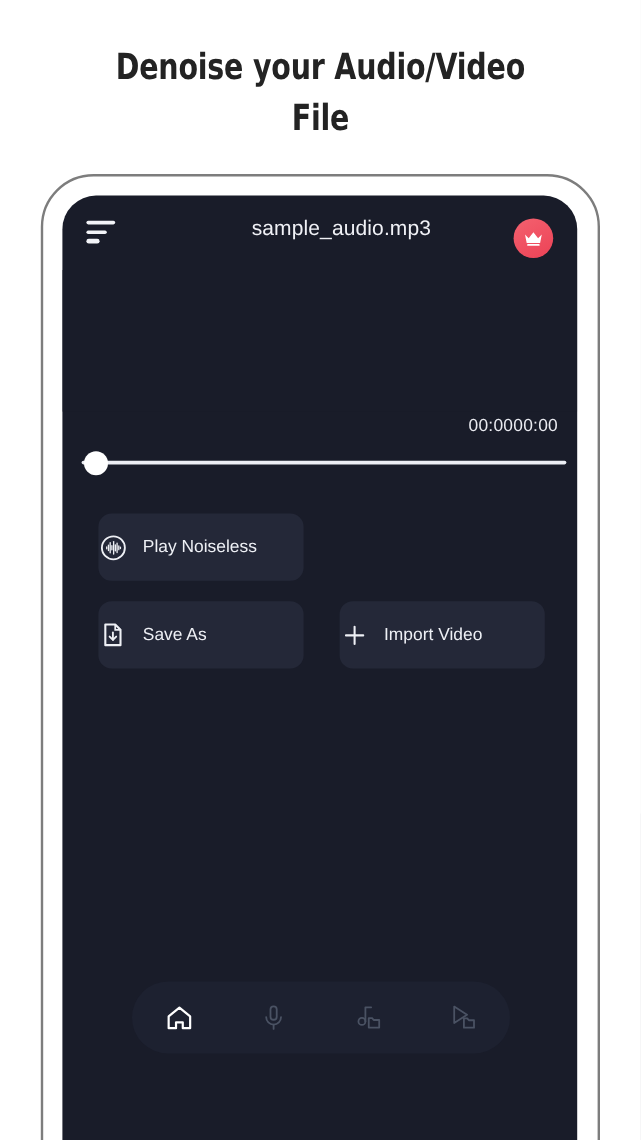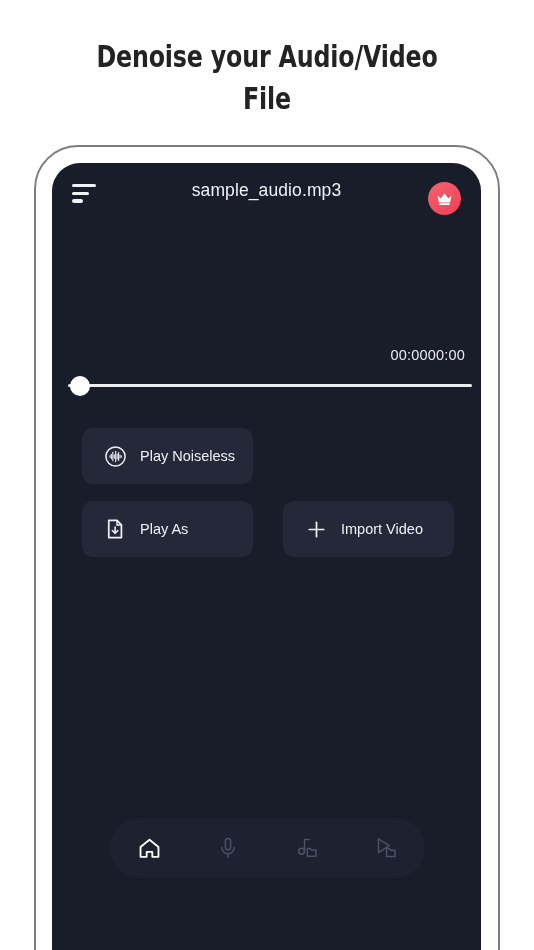--- a/index.html
+++ b/index.html
@@ -80,21 +80,21 @@
     background: #f2f3f7;
     border-radius: 2px;
     margin-bottom: 4.2px;
   }
   .menu-icon i:nth-child(1) { width: 24px; }
   .menu-icon i:nth-child(2) { width: 17px; }
   .menu-icon i:nth-child(3) { width: 11px; }
 
   .app-title {
     position: absolute;
-    left: 0;
+    left: 18px;
     top: 17px;
     width: 429px;
     text-align: center;
     font-size: 17.5px;
     font-weight: 400;
     color: #f0f1f6;
     letter-spacing: 0.1px;
   }
 
   .crown-btn {
@@ -171,21 +171,20 @@
     justify-content: space-between;
     margin-bottom: 17px;
   }
   .action-btn {
     width: 171px;
     height: 56px;
     background: #242838;
     border-radius: 11px;
     display: flex;
     align-items: center;
-    padding-left: 21px;
     cursor: pointer;
   }
   .action-btn .bicon {
     width: 24px;
     height: 24px;
     flex: 0 0 24px;
     display: flex;
     align-items: center;
     justify-content: center;
   }
@@ -293,21 +292,21 @@
 
         <div class="action-btn">
           <span class="bicon">
             <svg width="22" height="22" viewBox="0 0 24 24">
               <path d="M5.2 2.6 H14.2 L19 7.4 V21.4 H5.2 Z" fill="none" stroke="#eef0f5" stroke-width="1.9" stroke-linejoin="round"></path>
               <path d="M14.2 2.6 V7.6 H19" fill="none" stroke="#eef0f5" stroke-width="1.6"></path>
               <line x1="12.1" y1="9.8" x2="12.1" y2="16.4" stroke="#eef0f5" stroke-width="1.7" stroke-linecap="round"></line>
               <path d="M9.1 13.6 L12.1 16.7 L15.1 13.6" fill="none" stroke="#eef0f5" stroke-width="1.7" stroke-linecap="round" stroke-linejoin="round"></path>
             </svg>
           </span>
-          <span class="blabel">Play As</span>
+          <span class="blabel">Save As</span>
         </div>
 
         <div class="action-btn">
           <span class="bicon">
             <svg width="23" height="23" viewBox="0 0 24 24">
               <line x1="12" y1="4.5" x2="12" y2="19.5" stroke="#eef0f5" stroke-width="1.8" stroke-linecap="round"></line>
               <line x1="4.5" y1="12" x2="19.5" y2="12" stroke="#eef0f5" stroke-width="1.8" stroke-linecap="round"></line>
             </svg>
           </span>
           <span class="blabel">Import Video</span>

